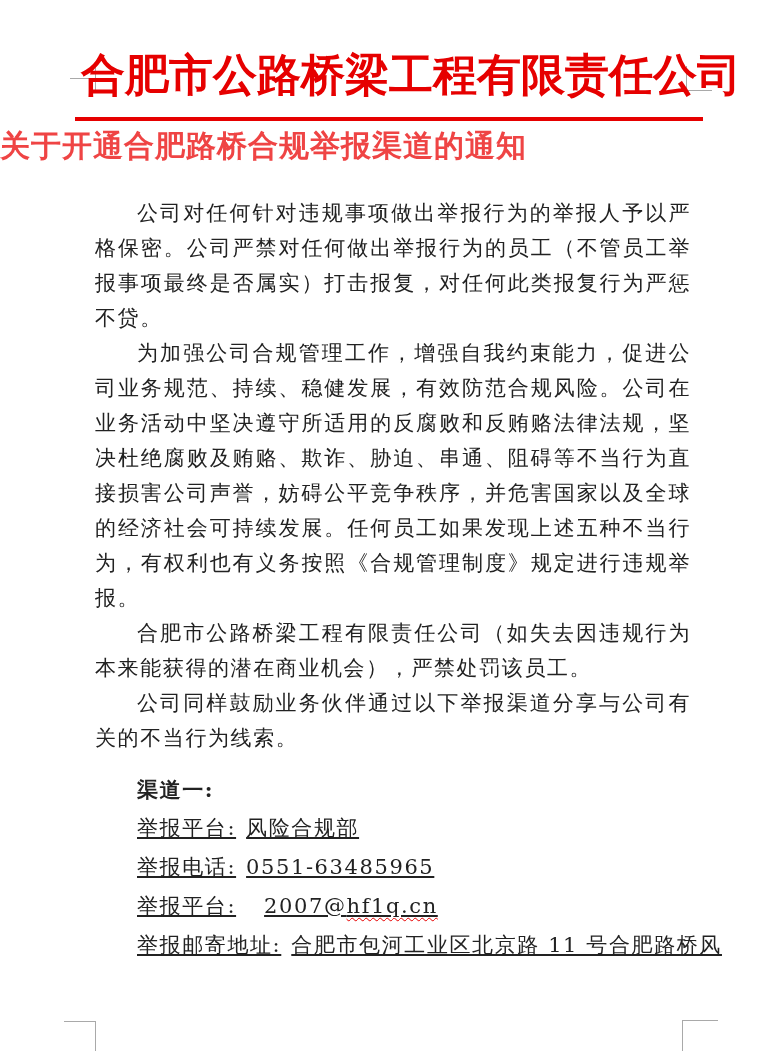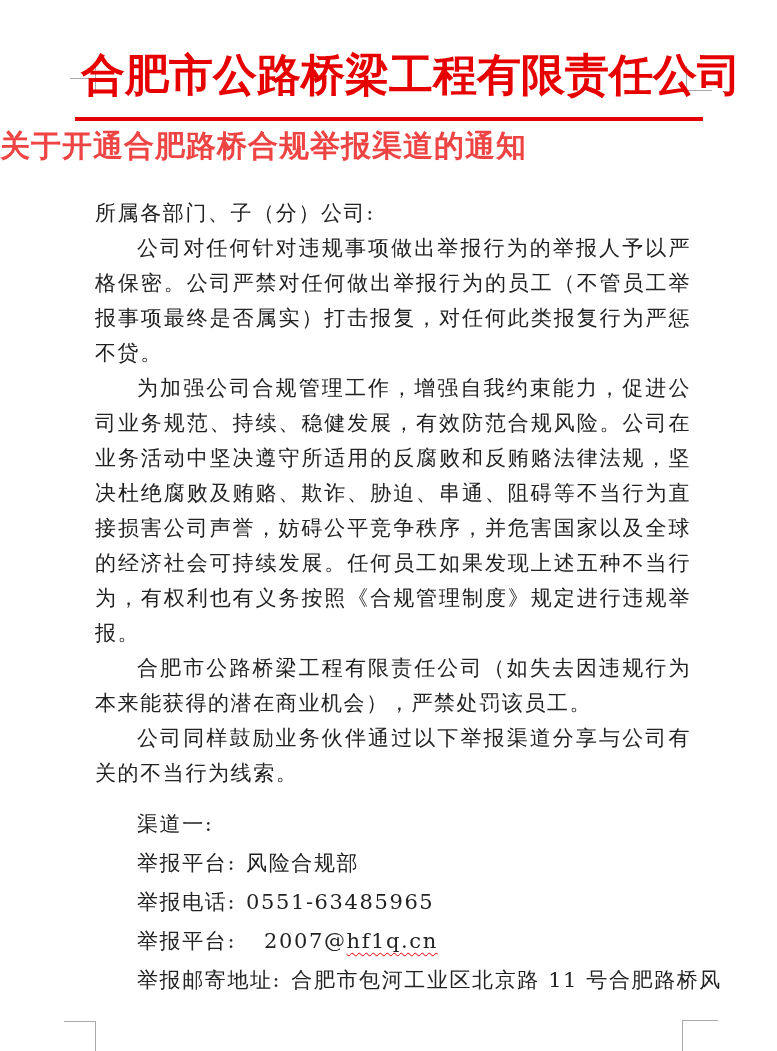--- a/index.html
+++ b/index.html
@@ -65,22 +65,22 @@
     letter-spacing: 1.6px;
     text-align: justify;
     text-justify: inter-character;
   }
   .content p { margin: 0; }
   .salutation { text-indent: 0; }
   .para { text-indent: 2em; }
 
   
   .channel { margin-top: 14px; line-height: 39px; }
-  .channel-heading { font-weight: normal; text-indent: 2em; }
-  .contact-line { text-indent: 2em; white-space: nowrap; }
+  .channel-heading { font-weight: bold; text-indent: 2em; }
+  .contact-line { text-indent: 2em; white-space: nowrap; text-decoration: underline; }
   .contact-label { margin-right: 10px; }
   .email-value { margin-left: 18px; }
   .squiggle {
     text-decoration: underline wavy #e60000 1px;
     text-underline-offset: 4px;
   }
 </style>
 </head>
 <body>
 
@@ -93,21 +93,20 @@
   <div class="mark bl-h"></div>
   <div class="mark bl-v"></div>
   <div class="mark br-h"></div>
   <div class="mark br-v"></div>
 
   <div class="company-title">合肥市公路桥梁工程有限责任公司</div>
   <div class="red-rule"></div>
   <h1 class="doc-title">关于开通合肥路桥合规举报渠道的通知</h1>
 
   <div class="content">
-    <p class="salutation">所属各部门、子（分）公司:</p>
     <p class="para">公司对任何针对违规事项做出举报行为的举报人予以严格保密。公司严禁对任何做出举报行为的员工（不管员工举报事项最终是否属实）打击报复，对任何此类报复行为严惩不贷。</p>
     <p class="para">为加强公司合规管理工作，增强自我约束能力，促进公司业务规范、持续、稳健发展，有效防范合规风险。公司在业务活动中坚决遵守所适用的反腐败和反贿赂法律法规，坚决杜绝腐败及贿赂、欺诈、胁迫、串通、阻碍等不当行为直接损害公司声誉，妨碍公平竞争秩序，并危害国家以及全球的经济社会可持续发展。任何员工如果发现上述五种不当行为，有权利也有义务按照《合规管理制度》规定进行违规举报。</p>
     <p class="para">合肥市公路桥梁工程有限责任公司（如失去因违规行为本来能获得的潜在商业机会），严禁处罚该员工。</p>
     <p class="para">公司同样鼓励业务伙伴通过以下举报渠道分享与公司有关的不当行为线索。</p>
 
     <div class="channel">
       <p class="channel-heading">渠道一:</p>
 
       <p class="contact-line">
         <span class="contact-label">举报平台:</span><span>风险合规部</span>

